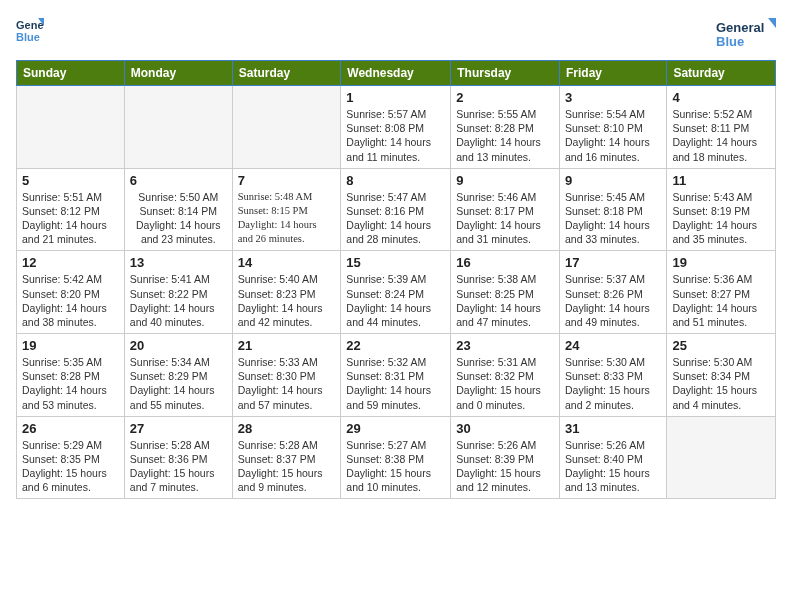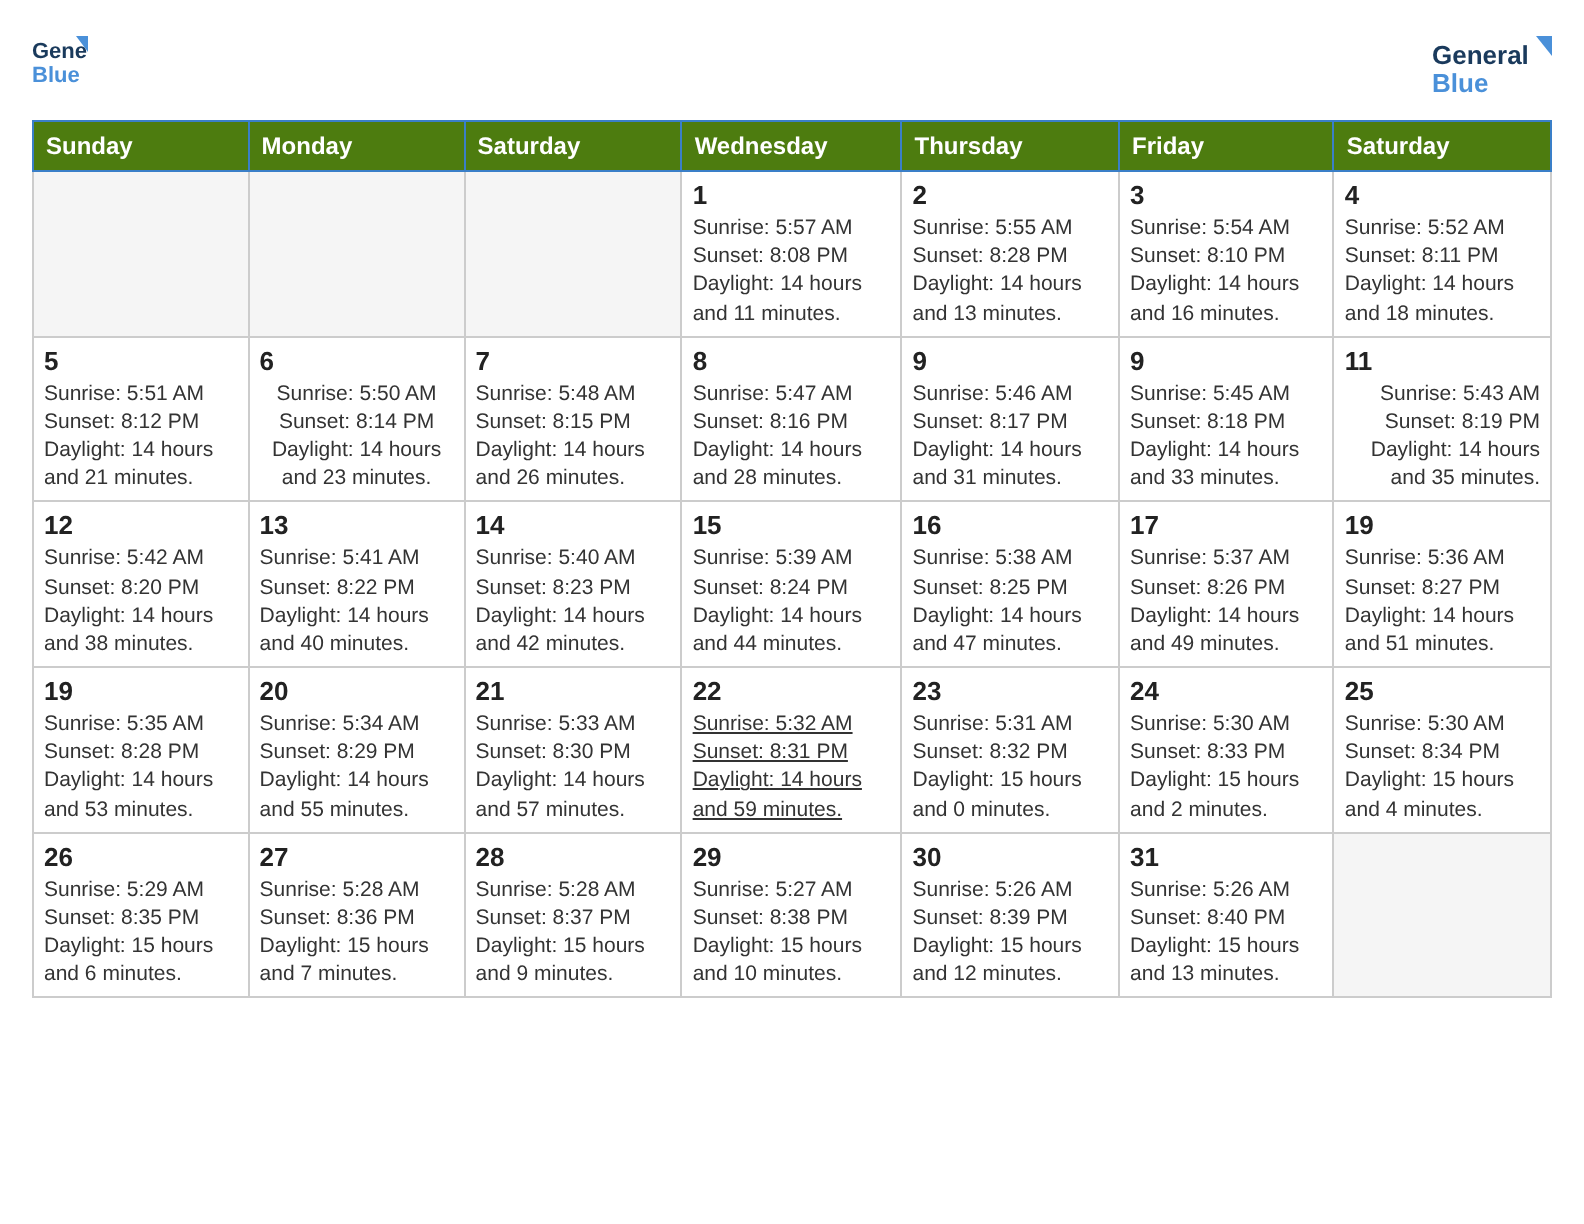--- a/index.html
+++ b/index.html
@@ -154,21 +154,21 @@
         </td>
         <td>
           <div class="day-num">6</div>
           <div class="day-info" style="white-space: pre-line; text-align: center;">Sunrise: 5:50 AM
 Sunset: 8:14 PM
 Daylight: 14 hours
 and 23 minutes.</div>
         </td>
         <td>
           <div class="day-num">7</div>
-          <div class="day-info" style="white-space: pre-line;">Sunrise: 5:48 AM
+          <div class="day-info" style="white-space: pre-line; font-family: Liberation Serif, serif;">Sunrise: 5:48 AM
 Sunset: 8:15 PM
 Daylight: 14 hours
 and 26 minutes.</div>
         </td>
         <td>
           <div class="day-num">8</div>
           <div class="day-info" style="white-space: pre-line;">Sunrise: 5:47 AM
 Sunset: 8:16 PM
 Daylight: 14 hours
 and 28 minutes.</div>
@@ -182,21 +182,21 @@
         </td>
         <td>
           <div class="day-num">9</div>
           <div class="day-info" style="white-space: pre-line;">Sunrise: 5:45 AM
 Sunset: 8:18 PM
 Daylight: 14 hours
 and 33 minutes.</div>
         </td>
         <td>
           <div class="day-num">11</div>
-          <div class="day-info" style="white-space: pre-line; text-align: right;">Sunrise: 5:43 AM
+          <div class="day-info" style="white-space: pre-line;">Sunrise: 5:43 AM
 Sunset: 8:19 PM
 Daylight: 14 hours
 and 35 minutes.</div>
         </td>
       </tr>
       <tr>
         <td>
           <div class="day-num">12</div>
           <div class="day-info" style="white-space: pre-line;">Sunrise: 5:42 AM
 Sunset: 8:20 PM
@@ -263,21 +263,21 @@
         </td>
         <td>
           <div class="day-num">21</div>
           <div class="day-info" style="white-space: pre-line;">Sunrise: 5:33 AM
 Sunset: 8:30 PM
 Daylight: 14 hours
 and 57 minutes.</div>
         </td>
         <td>
           <div class="day-num">22</div>
-          <div class="day-info" style="white-space: pre-line; text-decoration: underline;">Sunrise: 5:32 AM
+          <div class="day-info" style="white-space: pre-line;">Sunrise: 5:32 AM
 Sunset: 8:31 PM
 Daylight: 14 hours
 and 59 minutes.</div>
         </td>
         <td>
           <div class="day-num">23</div>
           <div class="day-info" style="white-space: pre-line;">Sunrise: 5:31 AM
 Sunset: 8:32 PM
 Daylight: 15 hours
 and 0 minutes.</div>

